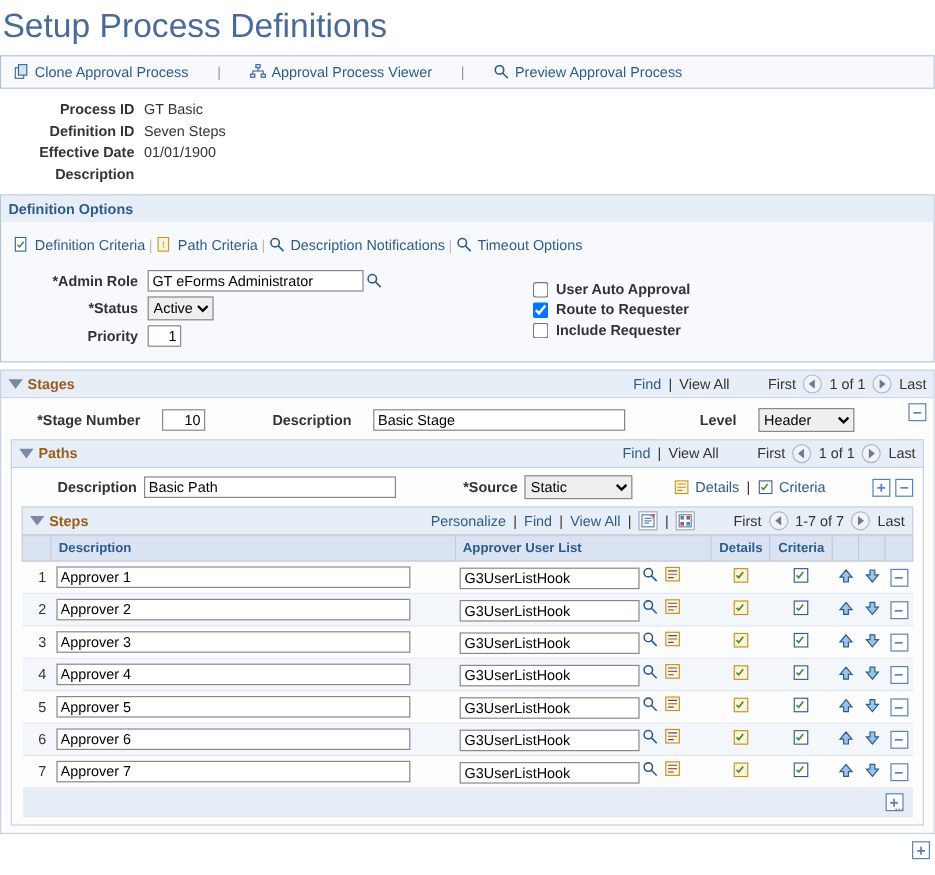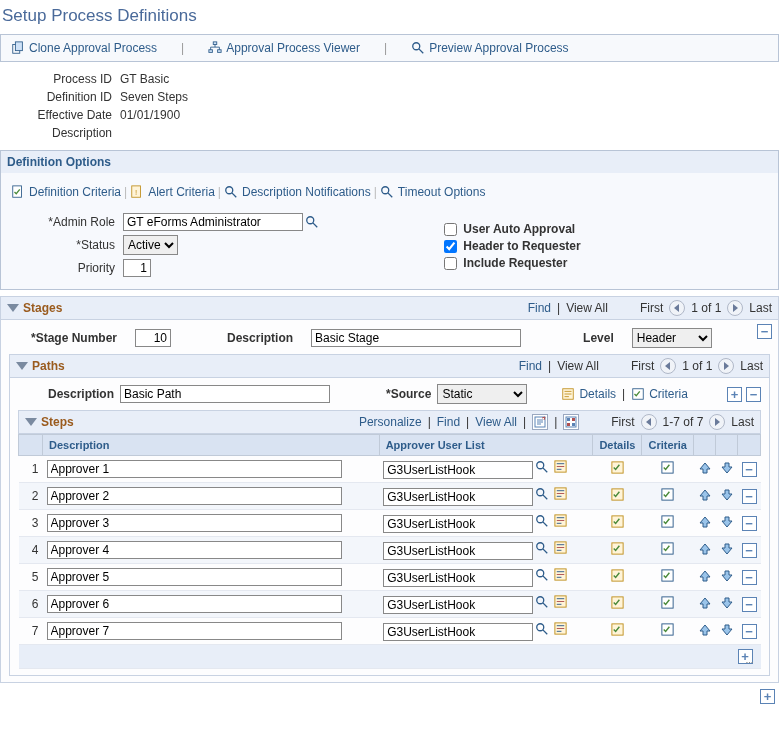--- a/index.html
+++ b/index.html
@@ -1,28 +1,28 @@
 <!DOCTYPE html>
 <html><head>
 <meta charset="utf-8">
 <style>
 * { box-sizing: border-box; margin: 0; padding: 0; }
 body { font-family: Arial, sans-serif; font-size: 12px; color: #333; background: #fff; width: 779px; }
 a { color: #2e5c8a; text-decoration: none; cursor: pointer; }
 
-h1.page-title { font-size: 17px; font-weight: normal; color: #4a6a9a; padding: 6px 2px 8px 2px; }
+h1.page-title { font-size: 28px; font-weight: normal; color: #4a6a9a; padding: 6px 2px 8px 2px; }
 
 .toolbar { border: 1px solid #b8c4d6; background: #f7f9fc; padding: 6px 10px; display: flex; gap: 24px; align-items: center; }
 .toolbar .sep { color: #999; }
 .tb-link { display: inline-flex; align-items: center; gap: 4px; }
 .icon { display: inline-block; width: 14px; height: 14px; }
 
 .field-block { margin: 10px 0 10px 8px; }
 .field-row { display: flex; align-items: center; margin: 4px 0; }
-.field-label { width: 112px; text-align: right; font-weight: normal; padding-right: 8px; }
+.field-label { width: 112px; text-align: right; font-weight: bold; padding-right: 8px; }
 .field-value { }
 input[type=text] { border: 1px solid #888; font-size: 12px; padding: 1px 3px; height: 18px; }
 select { border: 1px solid #888; font-size: 12px; height: 20px; }
 
 .section { border: 1px solid #b8c4d6; margin: 6px 0 0 0; background: #f7f9fd; }
 .section-hdr { color: #2e5c8a; font-weight: normal; font-size: 12px; padding: 4px 6px; background: #e8eef8; }
 .section-hdr a { font-weight: bold; }
 .section-body { padding: 8px 10px; }
 
 .criteria-bar { display: flex; gap: 3px; align-items: center; padding: 4px 0 10px 0; }
@@ -121,21 +121,21 @@
               <path d="M4 8l2 2 4-5" fill="none" stroke="#4a8a3a" stroke-width="1.5"></path>
             </svg></span>
         <span>Definition Criteria</span>
       </a>
       <span class="sep">|</span>
       <a class="tb-link">
         <span class="icon"><svg viewBox="0 0 16 16">
               <rect x="2" y="1" width="10" height="13" fill="#fff4d8" stroke="#c09020"></rect>
               <text x="7" y="11" font-size="9" text-anchor="middle" fill="#c09020">!</text>
             </svg></span>
-        <span>Alert Criteria</span>
+        <span>Path Criteria</span>
       </a>
       <span class="sep">|</span>
       <a class="tb-link">
         <span class="icon"><svg viewBox="0 0 16 16">
               <circle cx="6" cy="6" r="4" fill="none" stroke="#2e5c8a" stroke-width="1.5"></circle>
               <line x1="9" y1="9" x2="14" y2="14" stroke="#2e5c8a" stroke-width="1.5"></line>
             </svg></span>
         <span>Description Notifications</span>
       </a>
       <span class="sep">|</span>
@@ -169,21 +169,21 @@
         </div>
       </div>
       <div class="right">
         <div style="height:10px"></div>
         <div class="chk-row">
             <input type="checkbox" style="">
             <label>User Auto Approval</label>
           </div>
         <div class="chk-row">
             <input type="checkbox" checked="" style="">
-            <label>Header to Requester</label>
+            <label>Route to Requester</label>
           </div>
         <div class="chk-row">
             <input type="checkbox" style="">
             <label>Include Requester</label>
           </div>
       </div>
     </div>
   </div>
 </div>
 

